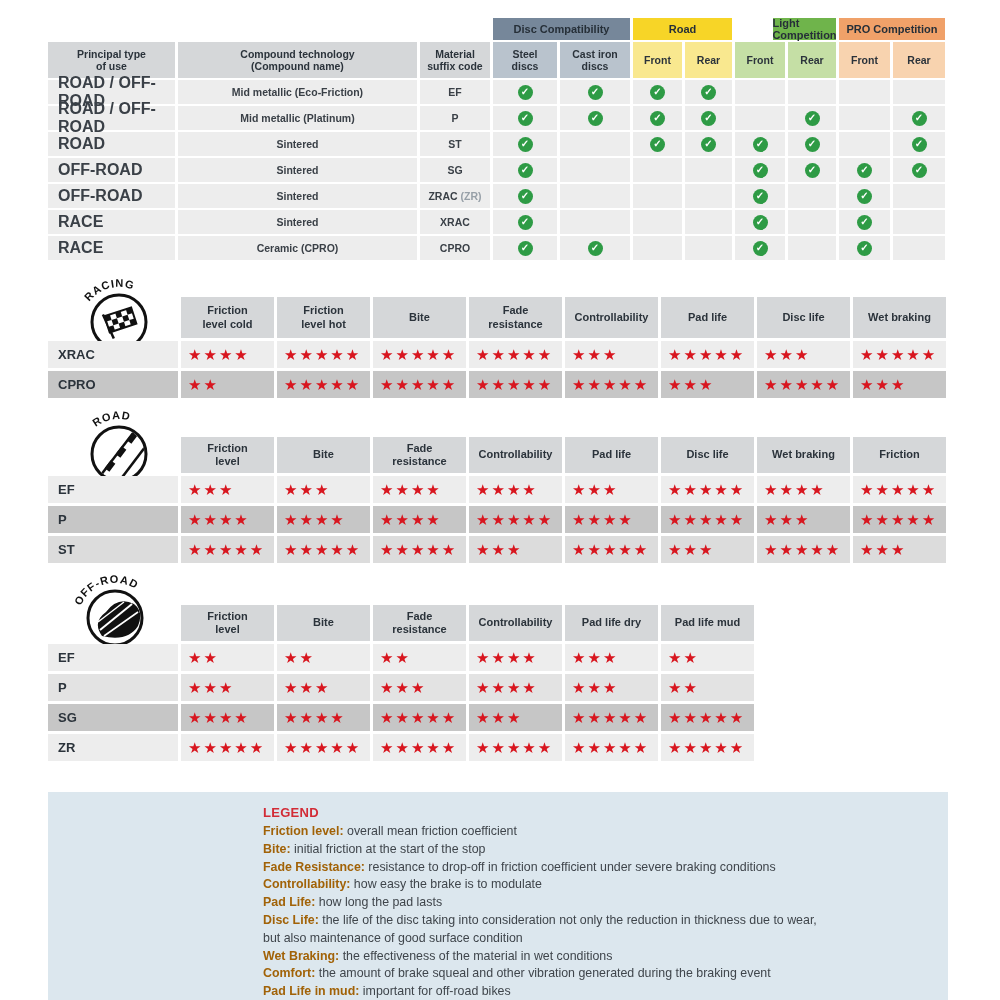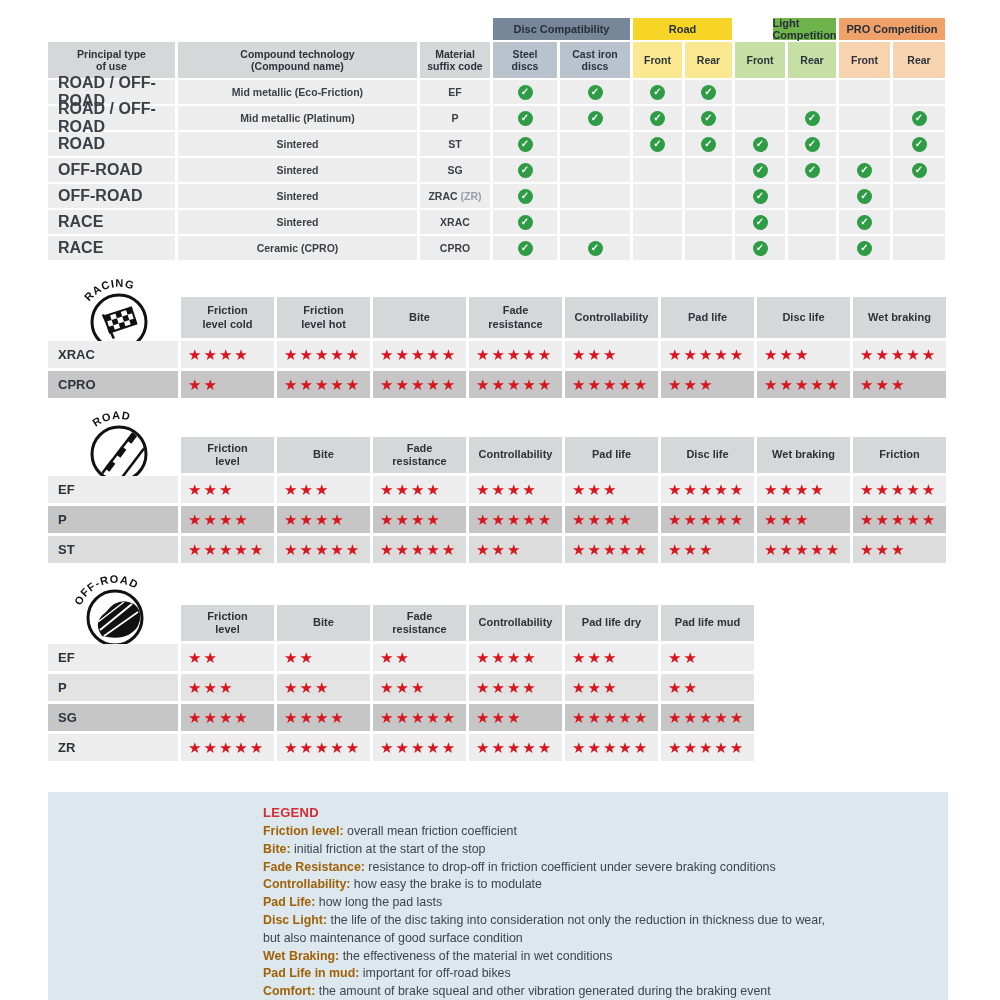--- a/index.html
+++ b/index.html
@@ -537,20 +537,20 @@
 
 <div id="legend-panel">
   <div id="legend-inner">
     <div id="legend-title">LEGEND</div>
     <div>
         <div class="legend-line"><b>Friction level:</b> overall mean friction coefficient</div>
         <div class="legend-line"><b>Bite:</b> initial friction at the start of the stop</div>
         <div class="legend-line"><b>Fade Resistance:</b> resistance to drop-off in friction coefficient under severe braking conditions</div>
         <div class="legend-line"><b>Controllability:</b> how easy the brake is to modulate</div>
         <div class="legend-line"><b>Pad Life:</b> how long the pad lasts</div>
-        <div class="legend-line"><b>Disc Light:</b> the life of the disc taking into consideration not only the reduction in thickness due to wear,</div>
+        <div class="legend-line"><b>Disc Life:</b> the life of the disc taking into consideration not only the reduction in thickness due to wear,</div>
         <div class="legend-line">but also maintenance of good surface condition</div>
         <div class="legend-line"><b>Wet Braking:</b> the effectiveness of the material in wet conditions</div>
+        <div class="legend-line"><b>Comfort:</b> the amount of brake squeal and other vibration generated during the braking event</div>
         <div class="legend-line"><b>Pad Life in mud:</b> important for off-road bikes</div>
-        <div class="legend-line"><b>Comfort:</b> the amount of brake squeal and other vibration generated during the braking event</div>
       </div>
   </div>
 </div>
 
 </body></html>

